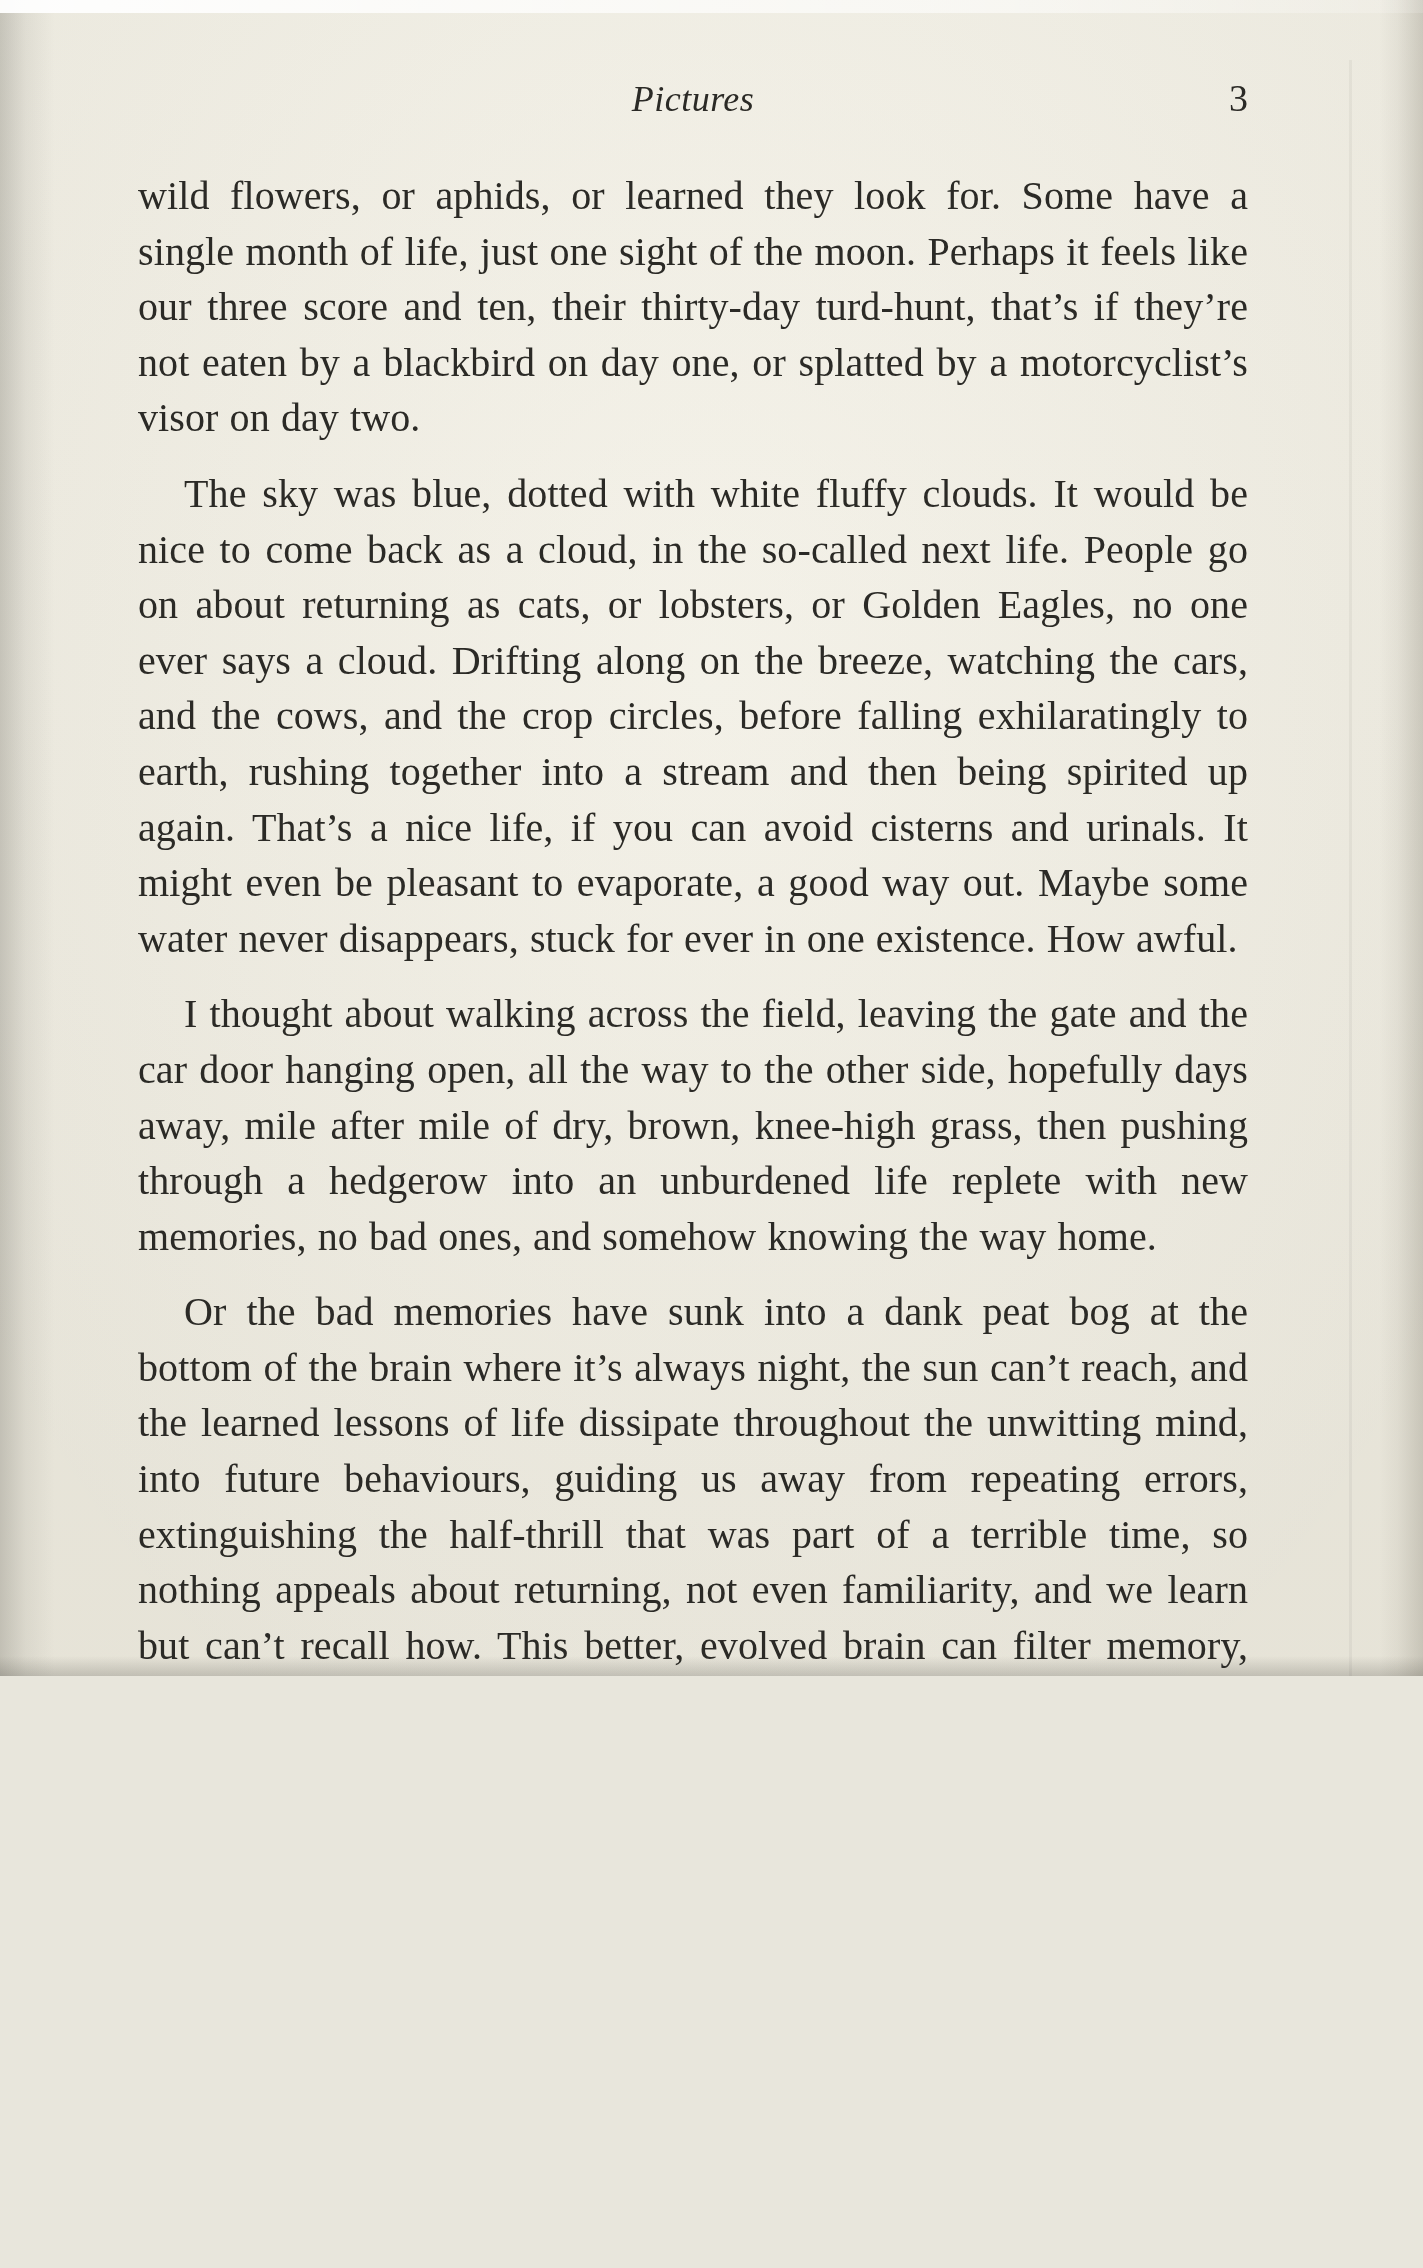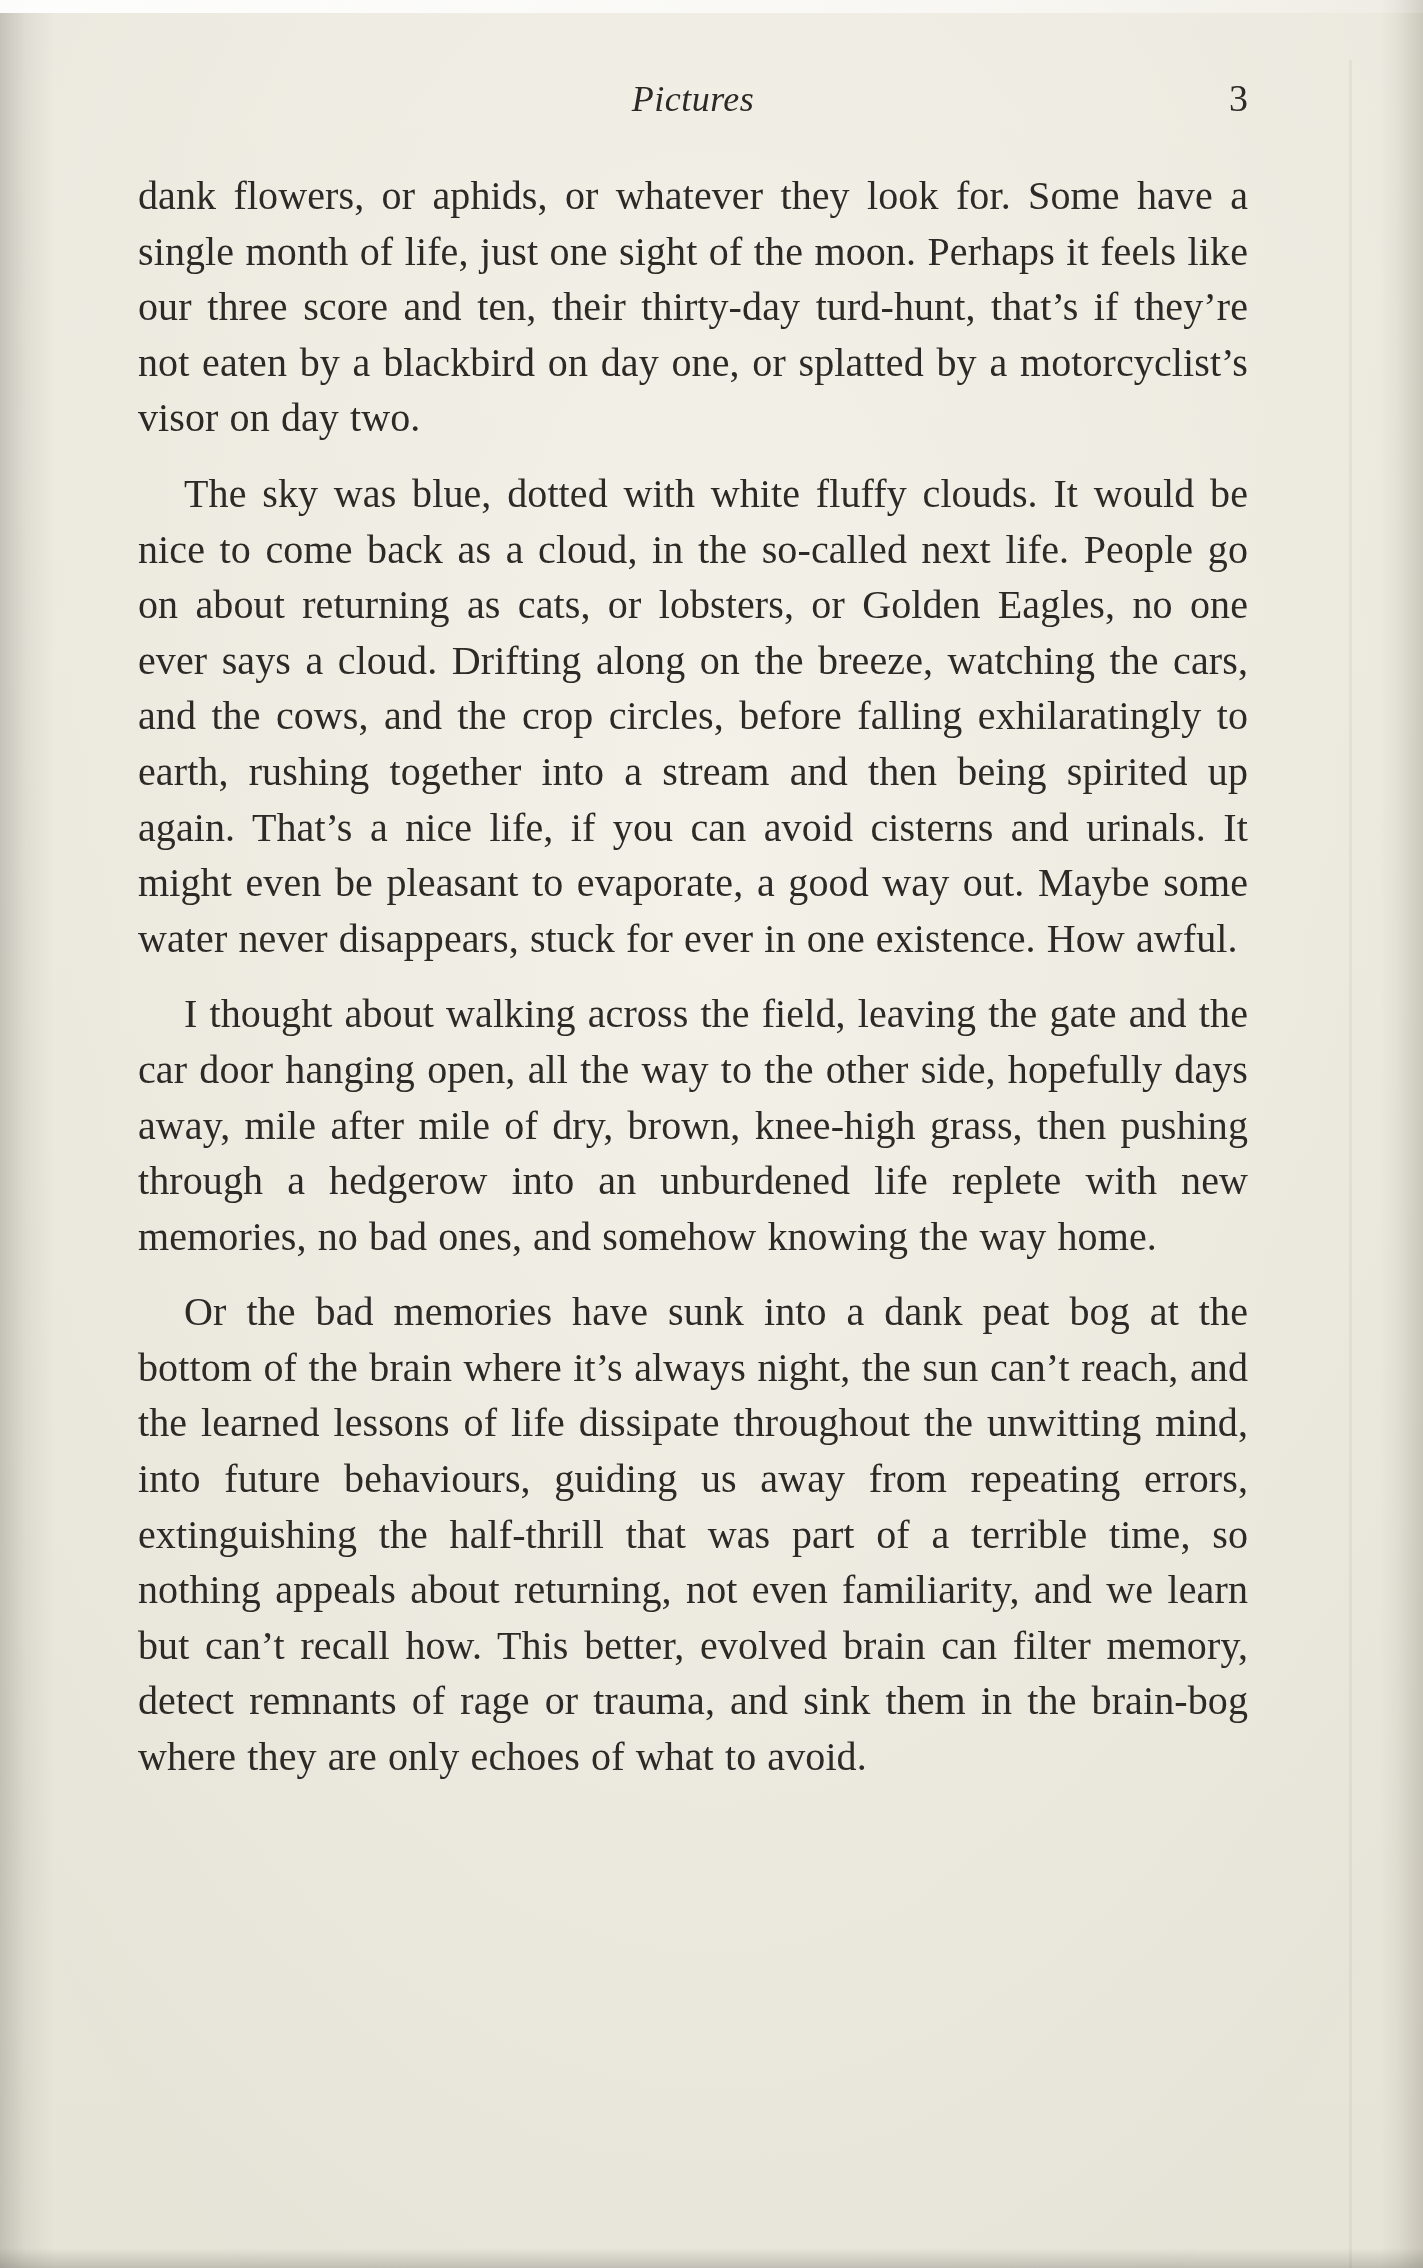--- a/index.html
+++ b/index.html
@@ -7,21 +7,21 @@
     --ink: #2b2a26;
   }
   html, body {
     margin: 0;
     padding: 0;
     background: #e8e6dc;
   }
   .book-page {
     position: relative;
     width: 1423px;
-    height: 2268px;
+    height: 1676px;
     background: var(--paper);
     overflow: hidden;
     font-family: "Liberation Serif", "DejaVu Serif", serif;
     color: var(--ink);
     text-decoration: underline;
   }
   
   .book-page::after {
     content: "";
     position: absolute;
@@ -121,19 +121,19 @@
   <div class="scan-shadow-right"></div>
   <div class="scan-crease-right"></div>
   <div class="scan-shadow-bottom"></div>
 
   <header class="running-header">
     <span class="header-title">Pictures</span>
     <span class="page-number">3</span>
   </header>
 
   <div class="text-block">
-    <p class="para">dank flowers, or aphids, or whatever they look for. Some have a single month of life, just one sight of the moon. Perhaps it feels like our three score and ten, their thirty-day turd-hunt, that’s if they’re not eaten by a blackbird on day one, or splatted by a motorcyclist’s visor on day two.</p>
+    <p class="para">wild flowers, or aphids, or learned they look for. Some have a single month of life, just one sight of the moon. Perhaps it feels like our three score and ten, their thirty-day turd-hunt, that’s if they’re not eaten by a blackbird on day one, or splatted by a motorcyclist’s visor on day two.</p>
     <p class="para indent">The sky was blue, dotted with white fluffy clouds. It would be nice to come back as a cloud, in the so-called next life. People go on about returning as cats, or lobsters, or Golden Eagles, no one ever says a cloud. Drifting along on the breeze, watching the cars, and the cows, and the crop circles, before falling exhilaratingly to earth, rushing together into a stream and then being spirited up again. That’s a nice life, if you can avoid cisterns and urinals. It might even be pleasant to evaporate, a good way out. Maybe some water never disappears, stuck for ever in one existence. How awful.</p>
     <p class="para indent">I thought about walking across the field, leaving the gate and the car door hanging open, all the way to the other side, hopefully days away, mile after mile of dry, brown, knee-high grass, then pushing through a hedgerow into an unburdened life replete with new memories, no bad ones, and somehow knowing the way home.</p>
     <p class="para indent">Or the bad memories have sunk into a dank peat bog at the bottom of the brain where it’s always night, the sun can’t reach, and the learned lessons of life dissipate throughout the unwitting mind, into future behaviours, guiding us away from repeating errors, extinguishing the half-thrill that was part of a terrible time, so nothing appeals about returning, not even familiarity, and we learn but can’t recall how. This better, evolved brain can filter memory, detect remnants of rage or trauma, and sink them in the brain-bog where they are only echoes of what to avoid.</p>
   </div>
 
 </div>
 
 </body></html>

